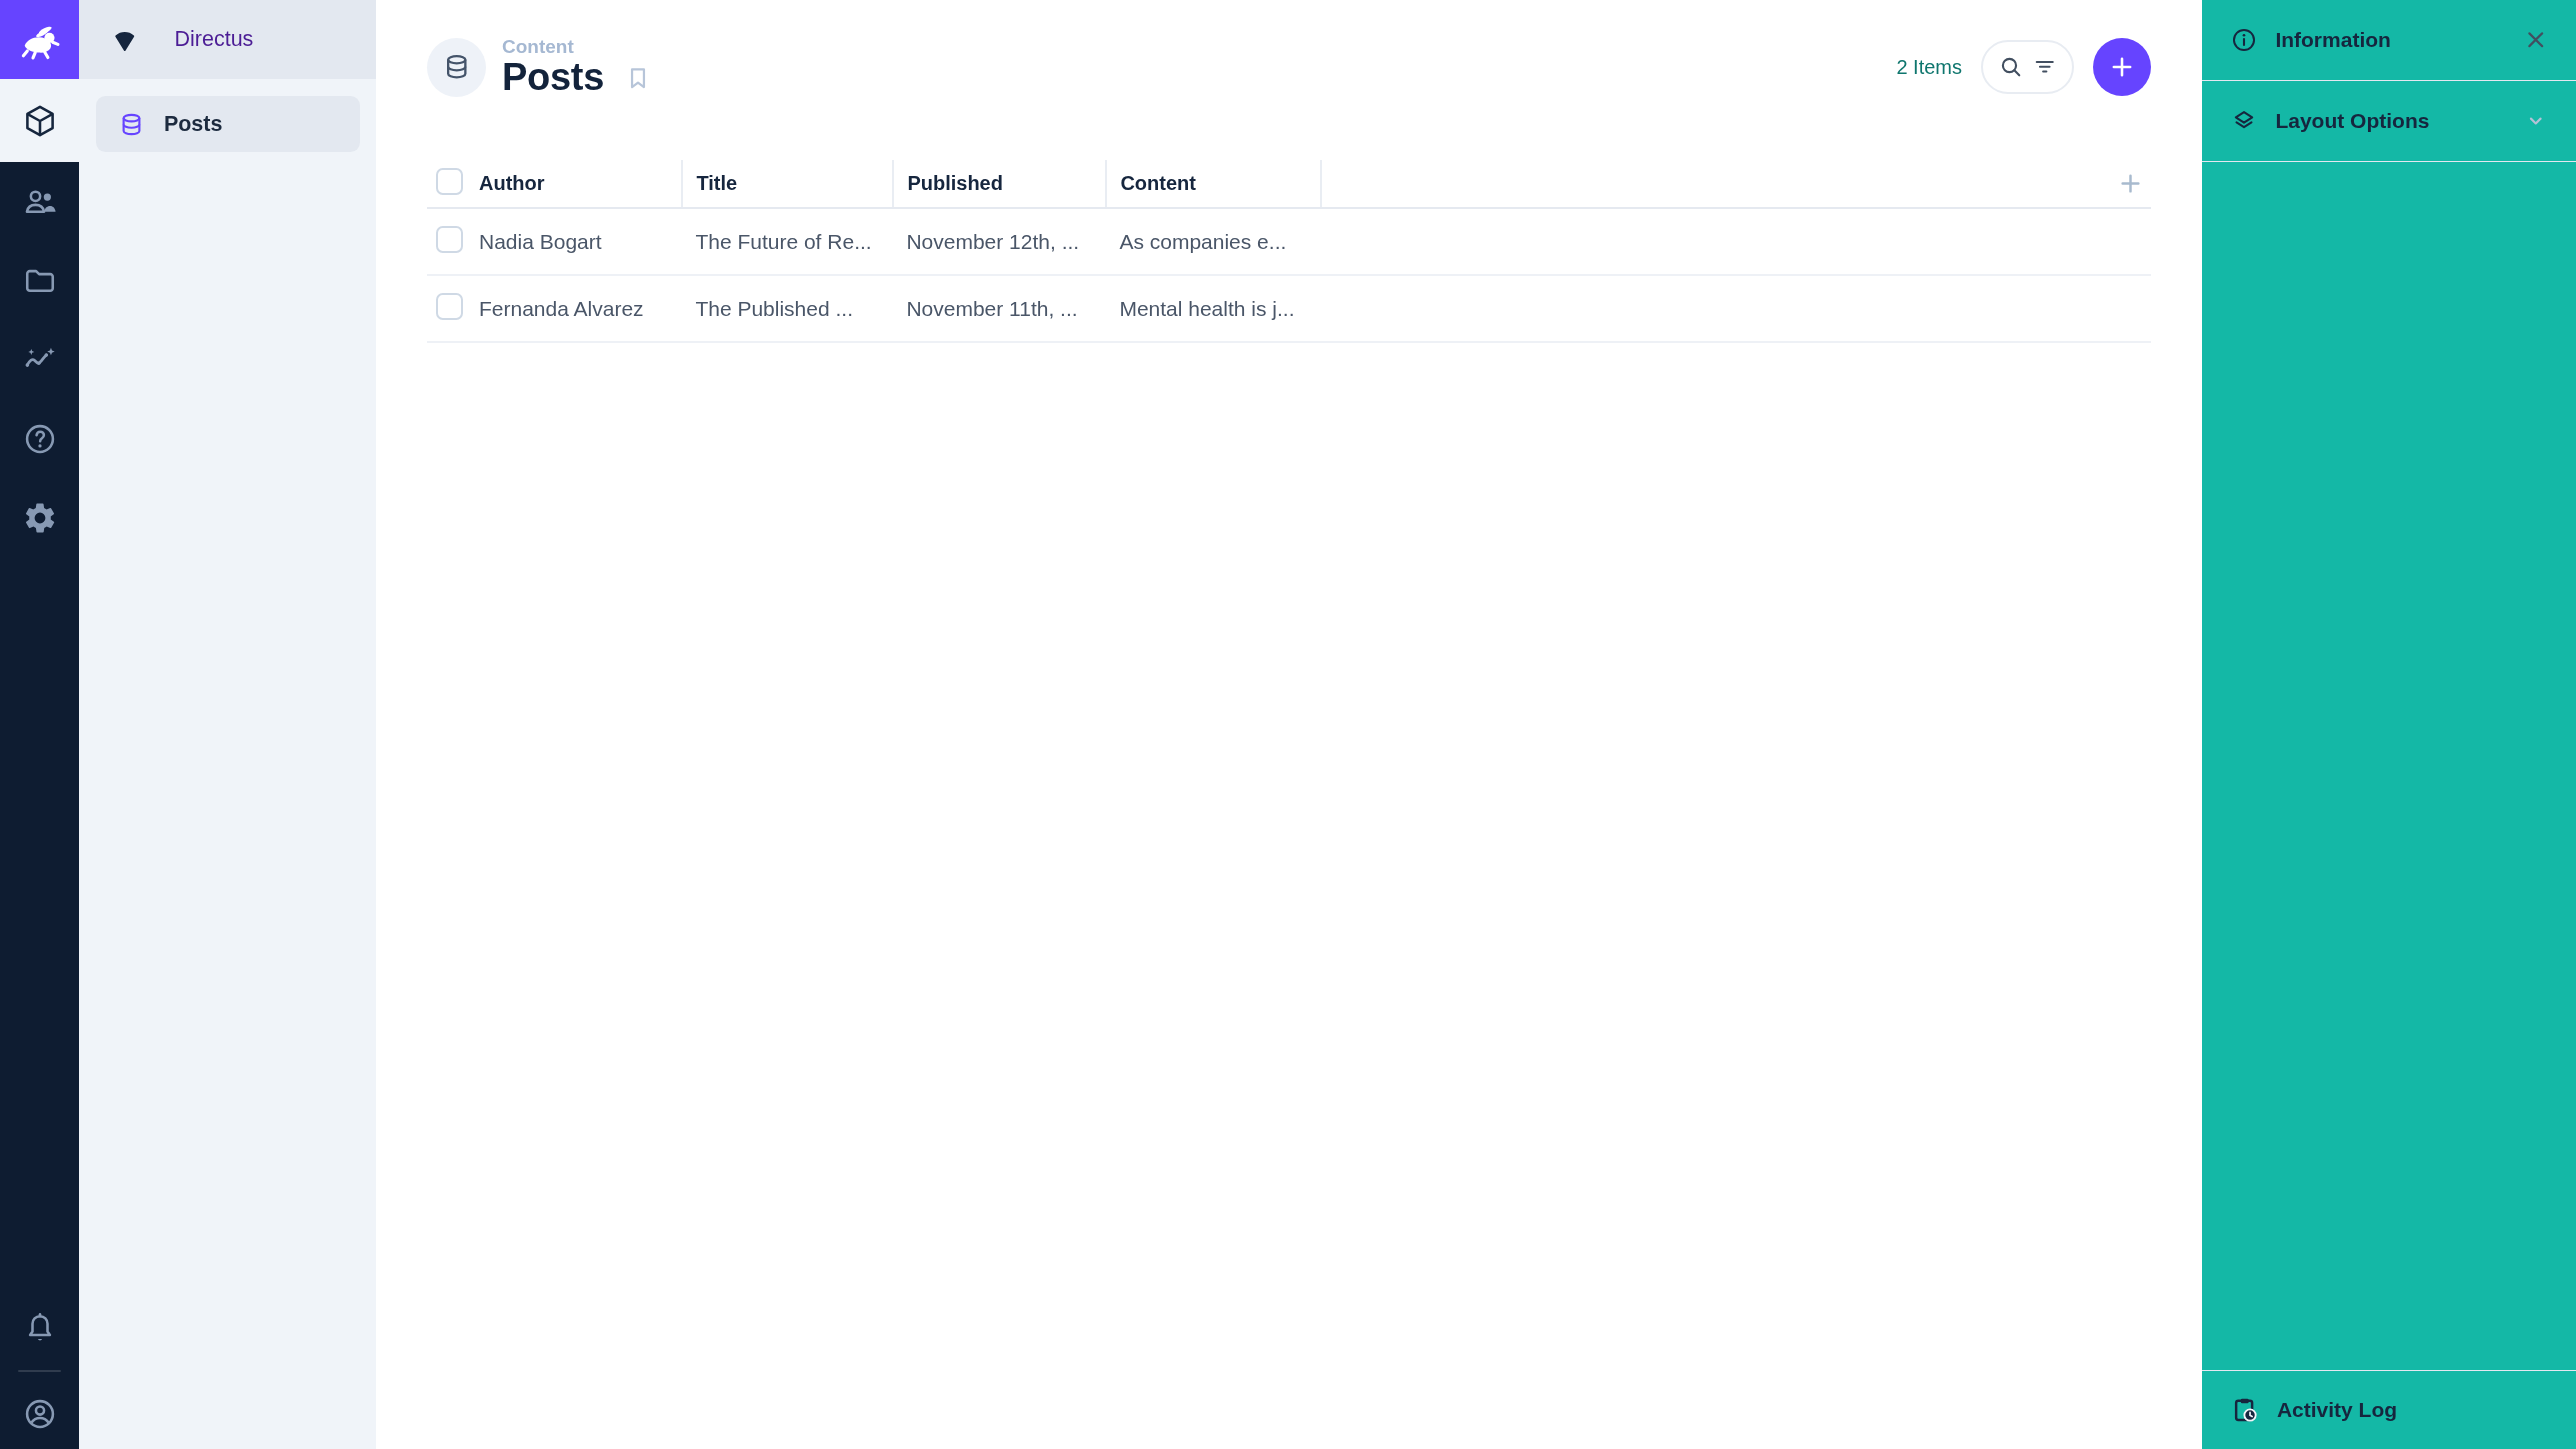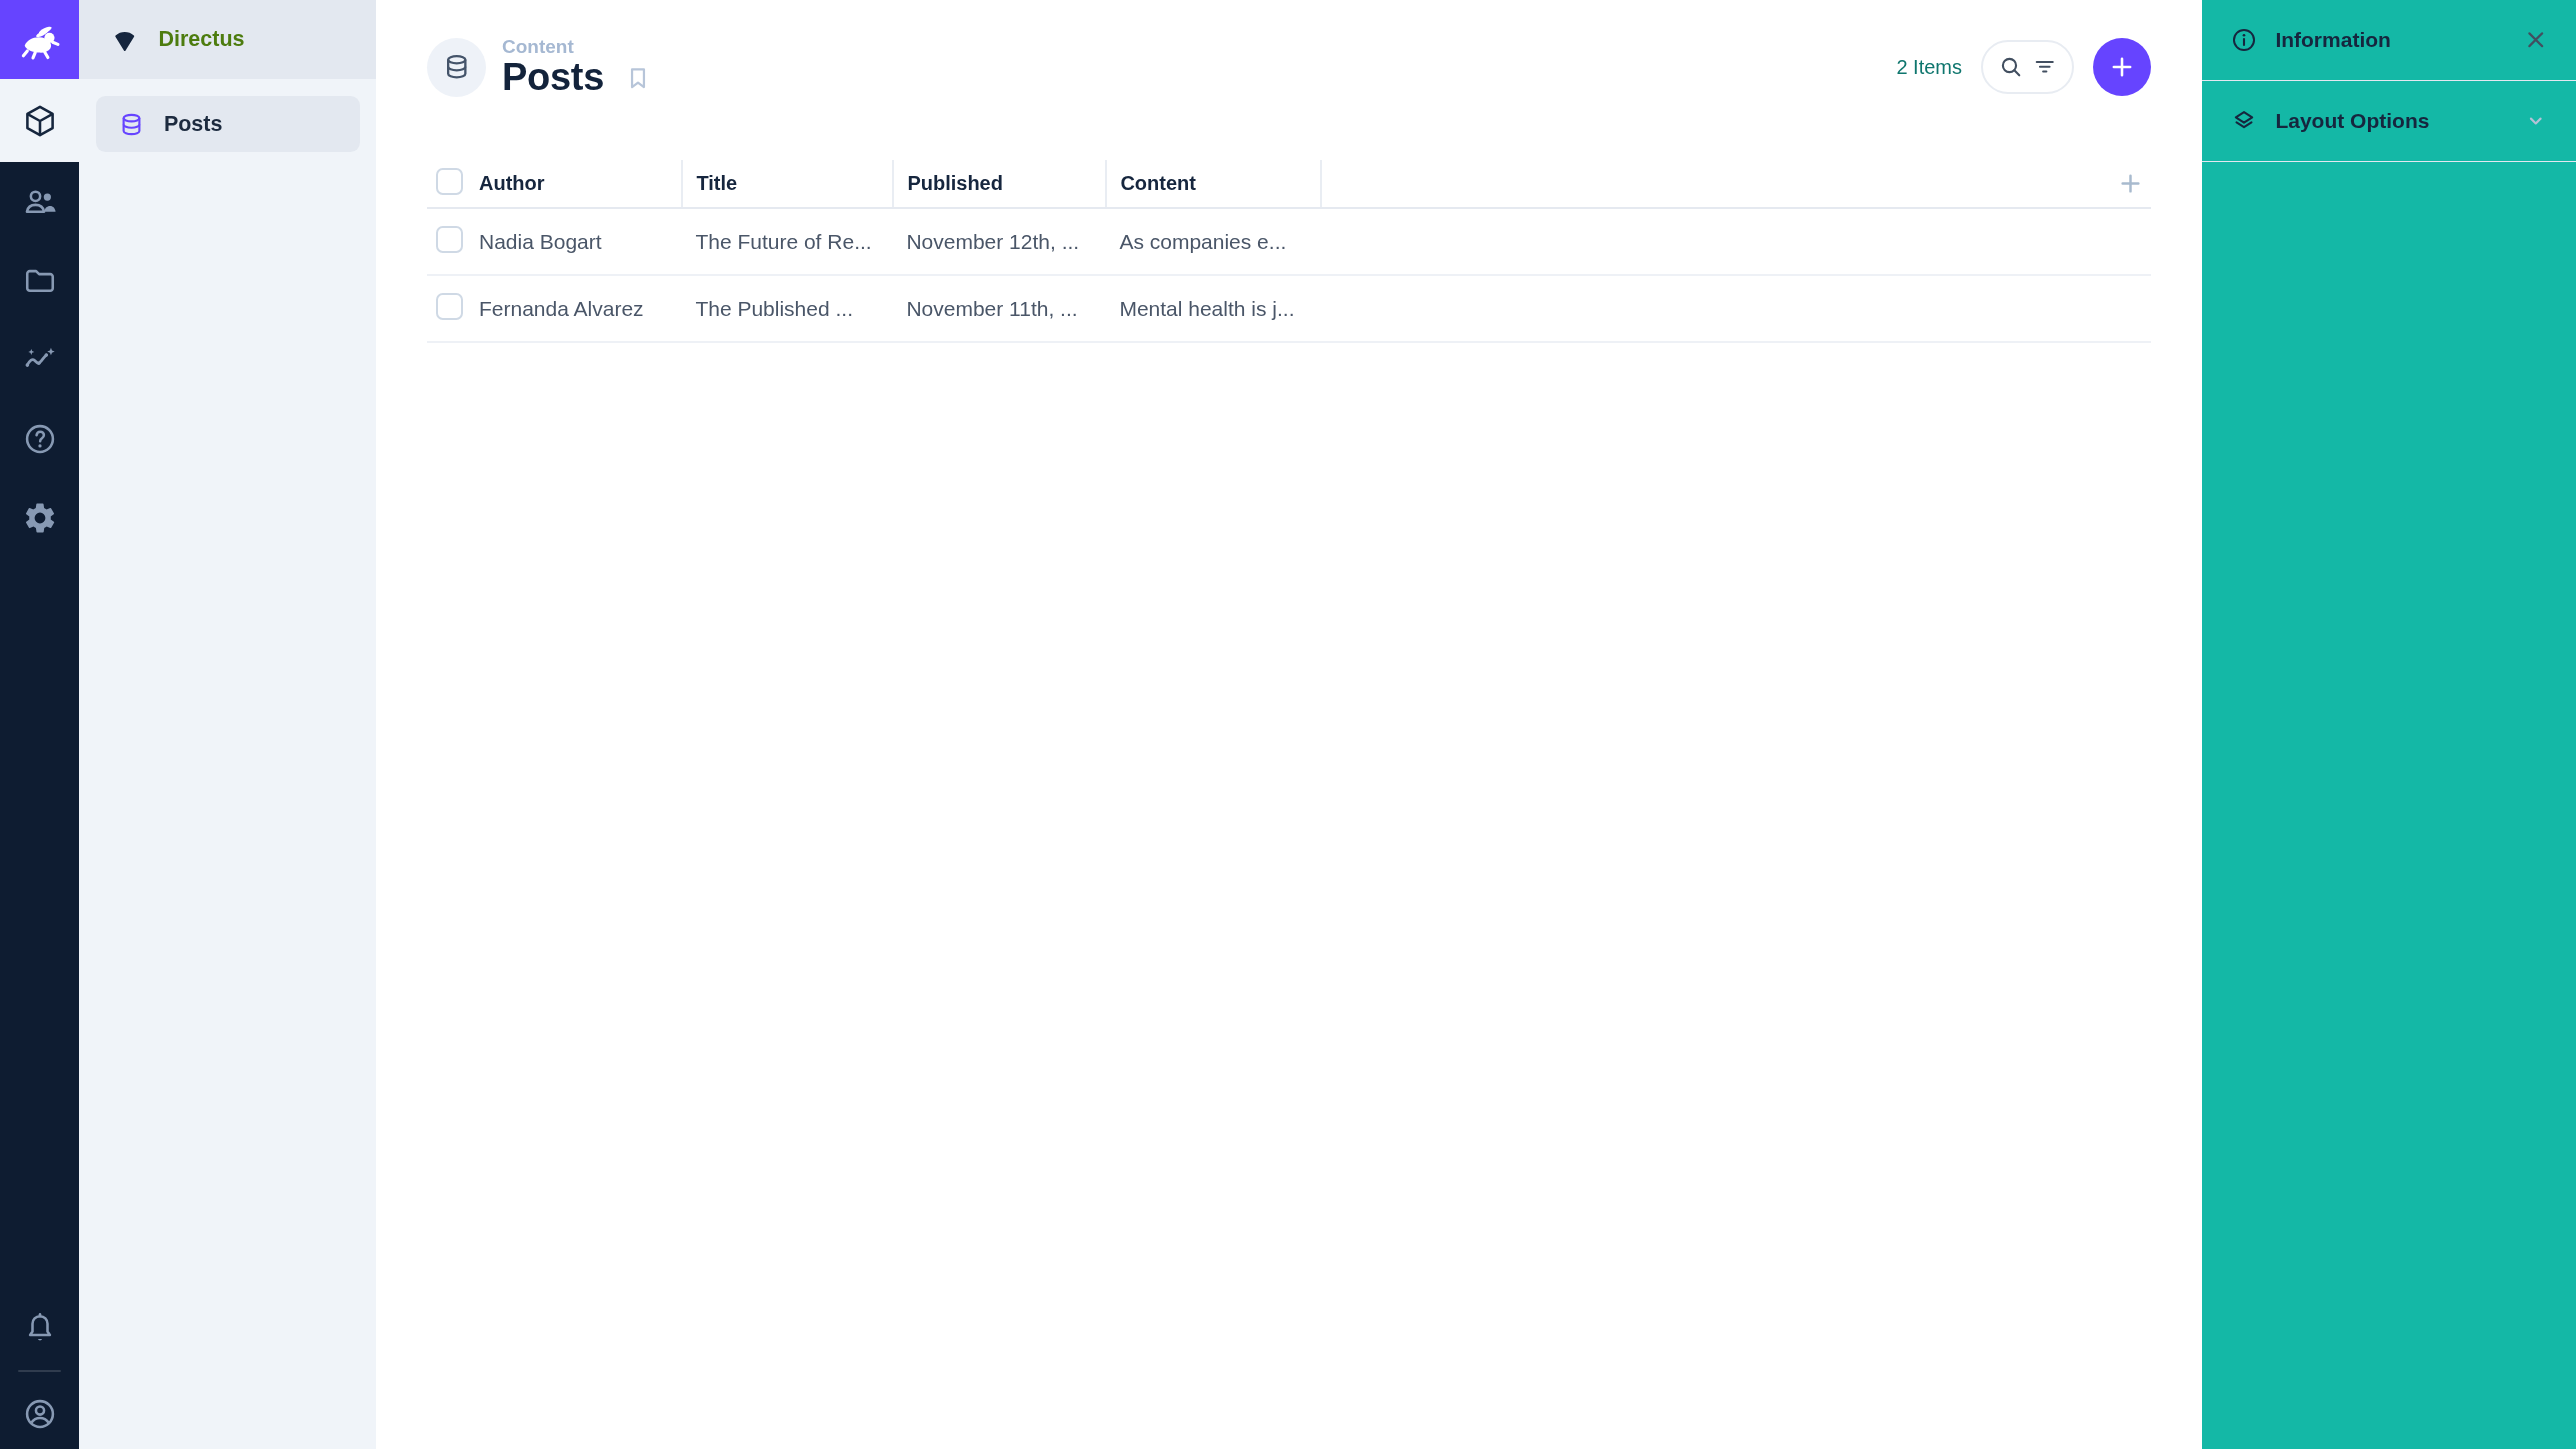--- a/index.html
+++ b/index.html
@@ -18,21 +18,21 @@
   .module.active { background:#f0f4f9; color:#16263e; height:83px; }
   .module svg { width:36px; height:36px; }
   .module-spacer { flex:1; }
   .module-divider { width:43px; height:2.7px; border-radius:1.3px; background:rgba(255,255,255,0.14); margin:6.7px auto; }
   .module.bottom { height:70px; }
 
   
   .nav { width:297px; flex:0 0 297px; background:#f0f4f9; display:flex; flex-direction:column; }
   .project-header { height:79px; background:#e3e8f0; display:flex; align-items:center; padding-left:31px; gap:19px; cursor:pointer; }
   .project-header svg { width:29.5px; height:29.5px; color:#16263e; }
-  .project-name { font-size:21.5px; font-weight:700; color:#4d7c0f; }
+  .project-name { font-size:21.5px; font-weight:400; color:#4c1d95;margin-left:16px; }
   .nav-item { margin:17.4px 16px 0 17.4px; height:56px; border-radius:9.4px; display:flex; align-items:center; padding-left:21.5px; gap:19px; cursor:pointer; }
   .nav-item.active { background:#e3e8f0; }
   .nav-item svg { width:27px; height:27px; color:#6644ff; }
   .nav-item-label { font-size:21.5px; font-weight:600; color:#1d2b3f; }
 
   
   .main { flex:1 1 auto; min-width:0; background:#ffffff; padding:0 51px; display:flex; flex-direction:column; }
   .page-header { margin-top:36px; display:flex; align-items:center; height:62px; flex:0 0 auto; }
   .title-circle { width:59px; height:59px; border-radius:50%; background:#eef2f8; display:grid; place-items:center; color:#44546a; cursor:pointer; }
   .title-circle svg { width:29.5px; height:29.5px; }
@@ -348,16 +348,22 @@
           <use href="#i-layers"></use>
         </svg>
       <span class="side-label">Layout Options</span>
       <span class="side-chevron">
         <svg viewBox="0 0 38 38" width="25.5" height="25.5">
             <use href="#i-chevron"></use>
           </svg>
       </span>
     </div>
     <div class="side-spacer"></div>
+    <div class="side-footer">
+      <svg viewBox="0 0 44 44" width="29.5" height="29.5">
+          <use href="#i-clipclock"></use>
+        </svg>
+      <span class="side-label">Activity Log</span>
+    </div>
   </aside>
 
 </div>
 
 
 </body></html>

